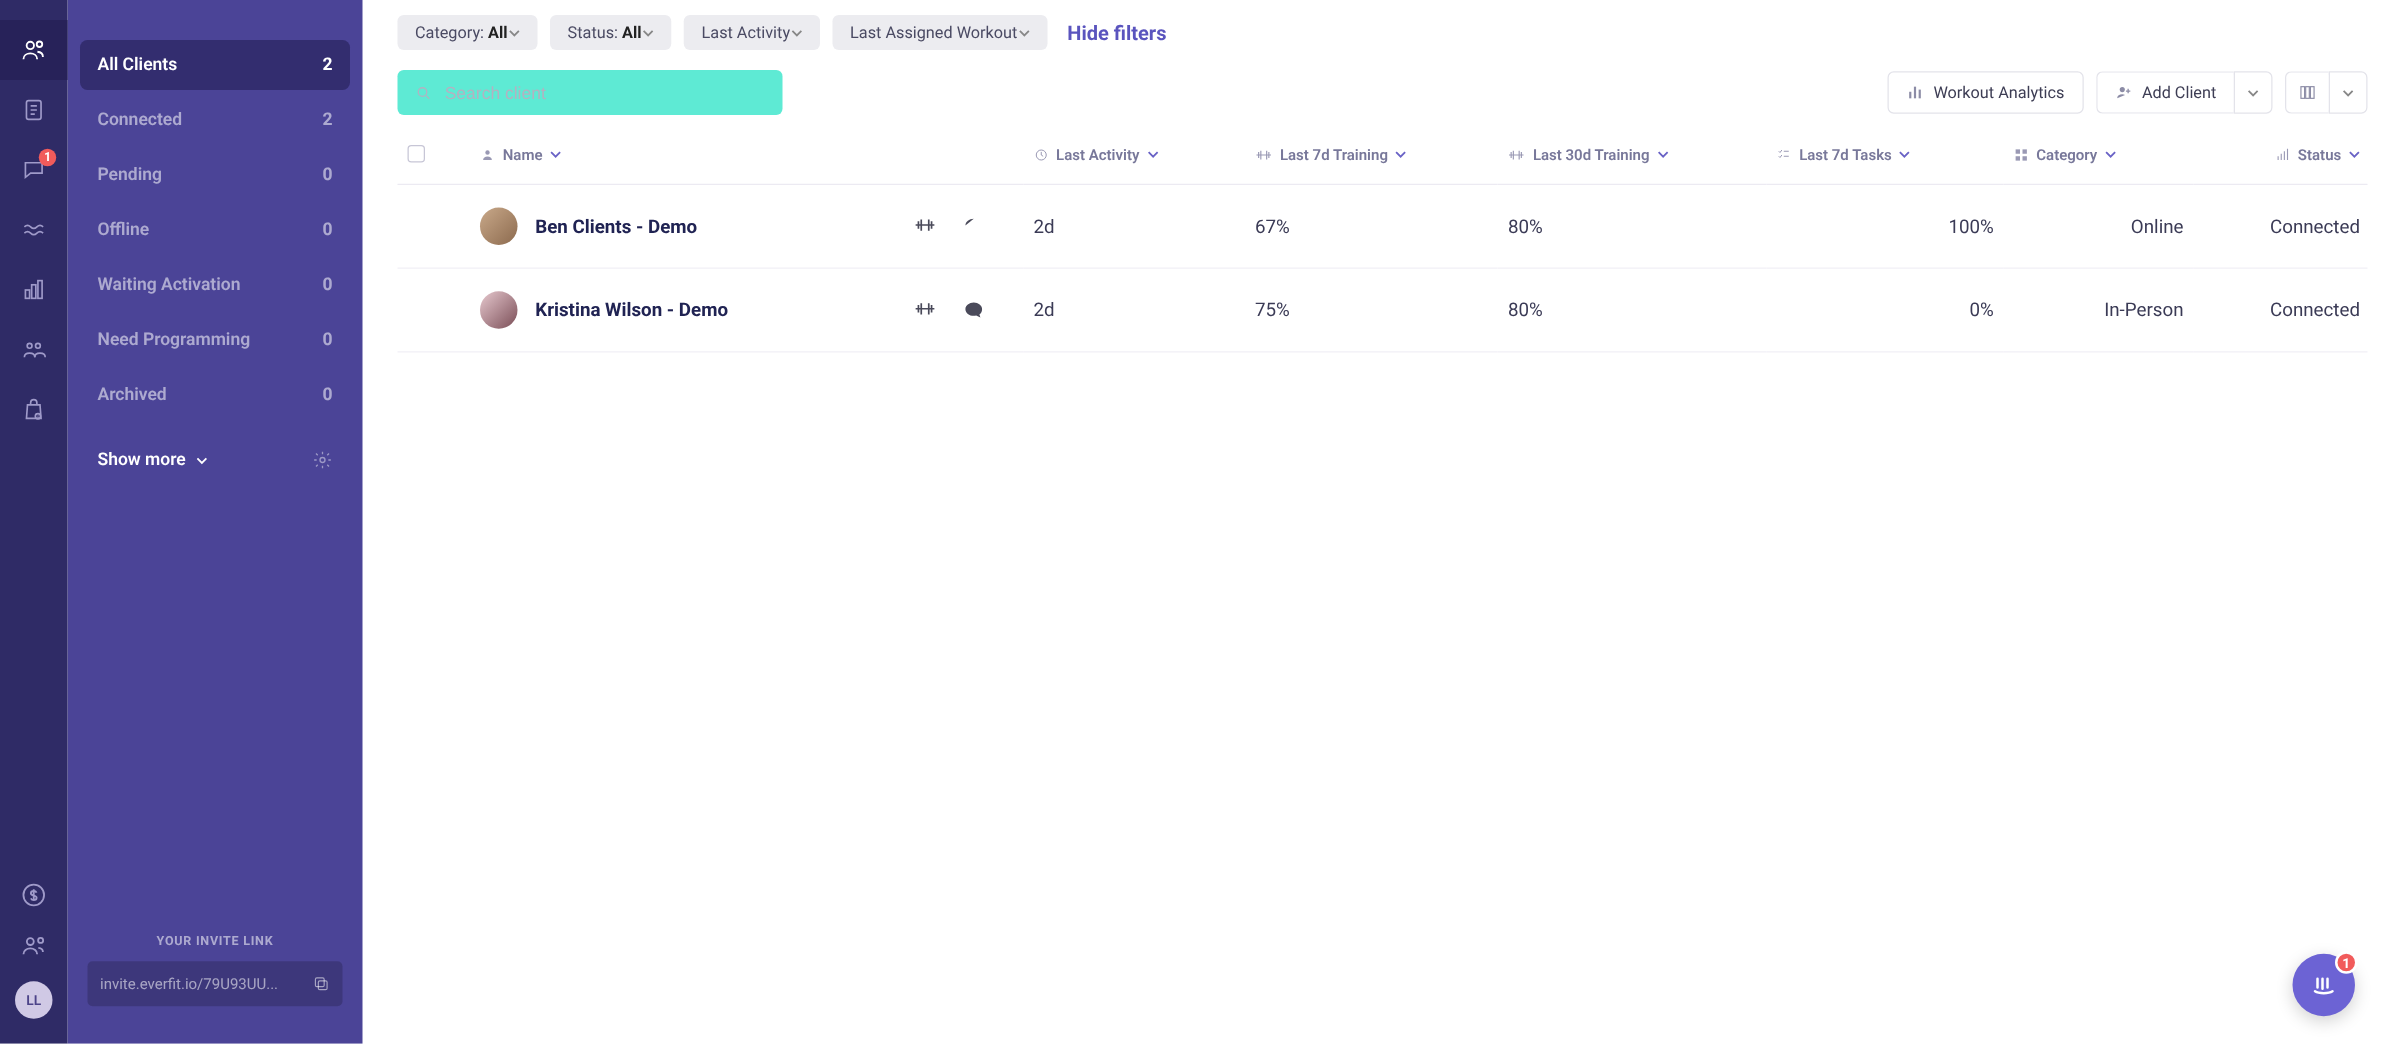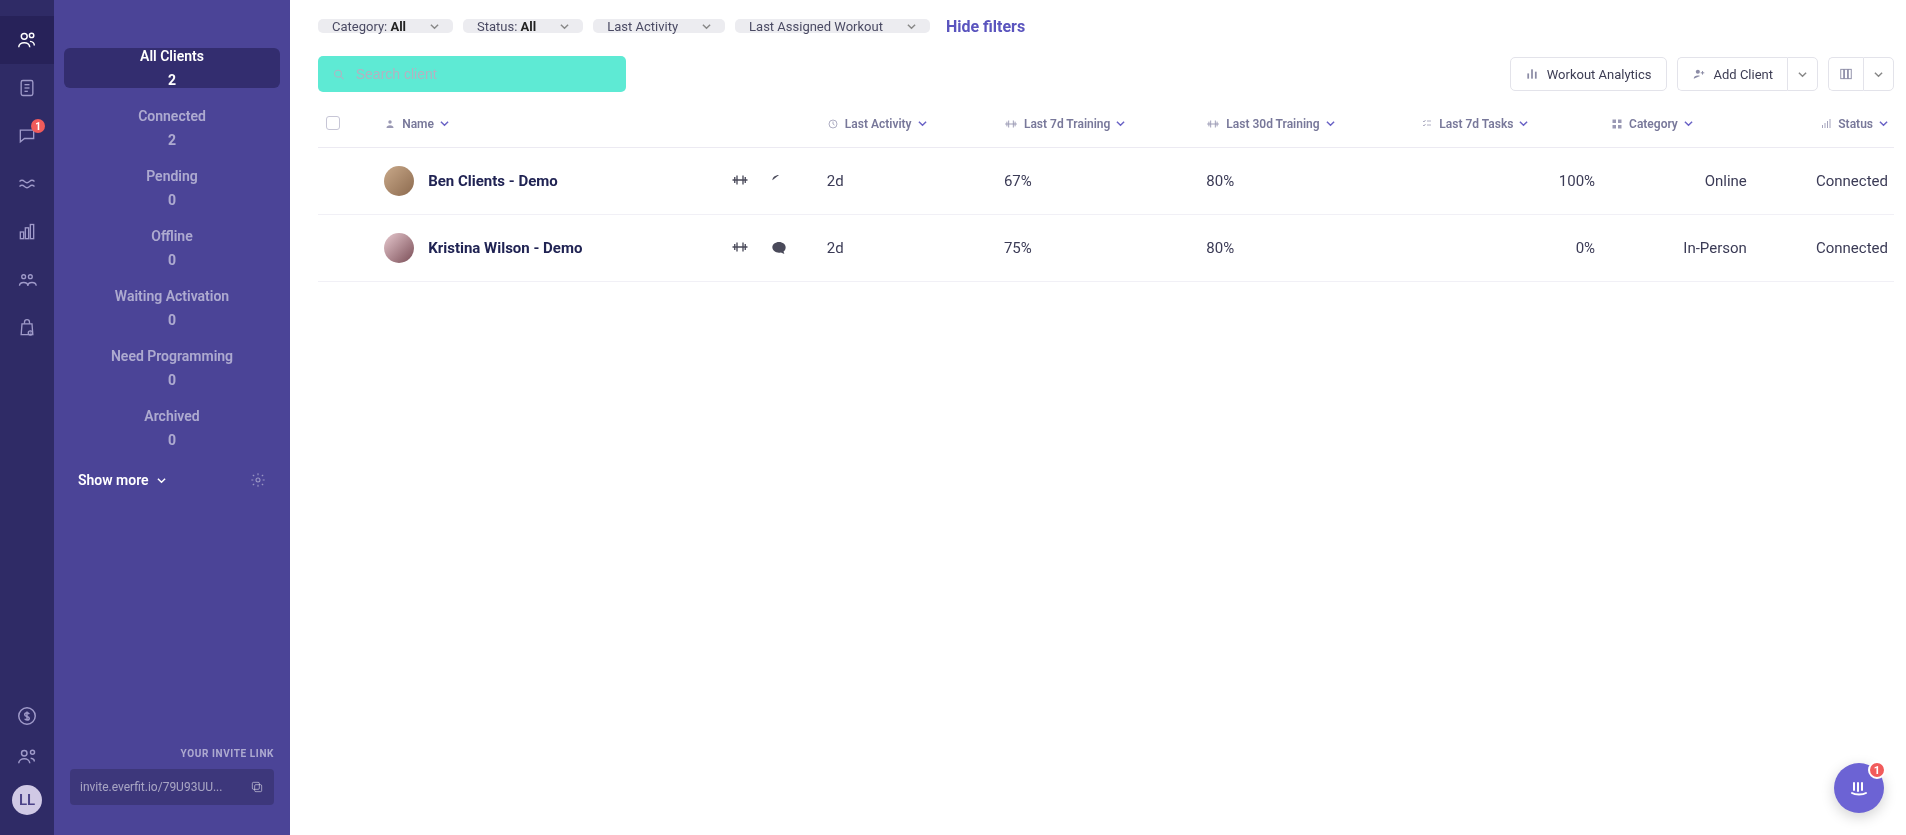--- a/index.html
+++ b/index.html
@@ -29,74 +29,74 @@
   .badge {
     position: absolute; top: 7px; right: 9px;
     background: #f15b5b; color: #fff; font-size: 10px; font-weight: 700;
     border-radius: 8px; min-width: 14px; height: 14px;
     display: flex; align-items: center; justify-content: center;
     padding: 0 3px;
   }
   .avatar-initials {
     width: 30px; height: 30px; border-radius: 50%;
     background: #d0c9e5; color: #4c4389;
-    font-size: 15px; font-weight: 600;
+    font-size: 11px; font-weight: 600;
     display: flex; align-items: center; justify-content: center; text-align: right;
   }
 
   
   .sidepanel {
     width: 236px;
     background: #4b4497;
     color: #fff;
     display: flex; flex-direction: column;
     padding-top: 32px;
   }
   .sp-item {
-    margin: 16px 10px 4px 10px;
+    margin: 0 10px 4px 10px;
     height: 40px; border-radius: 6px;
     display: flex; align-items: center; justify-content: space-between;
     padding: 0 14px;
     cursor: pointer;
     color: rgba(255,255,255,0.55);
-    font-size: 14px; font-weight: 600; flex-direction: column;
+    font-size: 14px; font-weight: 600;
   }
   .sp-item.active { background: #332d6f; color: #fff; }
   .sp-item .count { font-weight: 700; }
   .sp-showmore {
     margin: 20px 24px 0 24px;
     display: flex; align-items: center; justify-content: space-between;
     color: #fff; font-size: 14px; font-weight: 600; cursor: pointer;
   }
   .sp-showmore .lbl { display: flex; align-items: center; gap: 8px; }
   .sp-invite {
     margin-top: auto; padding: 0 16px 30px 16px;
-    display: flex; flex-direction: column; align-items: flex-end;
+    display: flex; flex-direction: column; align-items: center;
   }
   .sp-invite .hdr {
     font-size: 10px; letter-spacing: 0.6px; font-weight: 700;
     color: rgba(255,255,255,0.55); margin-bottom: 10px;
   }
   .sp-invite .linkbox {
     width: 100%; height: 36px; background: rgba(0,0,0,0.18);
     border-radius: 4px; display: flex; align-items: center;
     padding: 0 10px; gap: 26px;
   }
   .sp-invite .linkbox .txt {
     flex: 1; font-size: 12px; color: rgba(255,255,255,0.55);
     white-space: nowrap; overflow: hidden; text-overflow: ellipsis;
   }
 
   
   .main { flex: 1; display: flex; flex-direction: column; padding: 4px 12px 0 28px; overflow: auto; }
 
   .filters { display: flex; align-items: center; gap: 10px; height: 40px; margin-top: 2px; }
   .chip {
-    background: #ececf0; border-radius: 5px; height: 14px;
-    display: flex; align-items: center; padding: 0 14px; gap: 24px;
+    background: #ececf0; border-radius: 5px; height: 28px;
+    display: flex; align-items: center; padding: 0 14px; gap: 1px;
     font-size: 13px; color: #4a4a63; cursor: pointer;
   }
   .chip .bold { font-weight: 700; color: #222; }
   .hide-filters { color: #5a54be; font-size: 16px; font-weight: 700; cursor: pointer; margin-left: 6px; }
 
   .toolbar { display: flex; align-items: center; height: 56px; }
   .search {
     width: 308px; height: 36px; background: #5eead4; border-radius: 5px;
     display: flex; align-items: center; padding: 0 14px; gap: 10px;
   }

